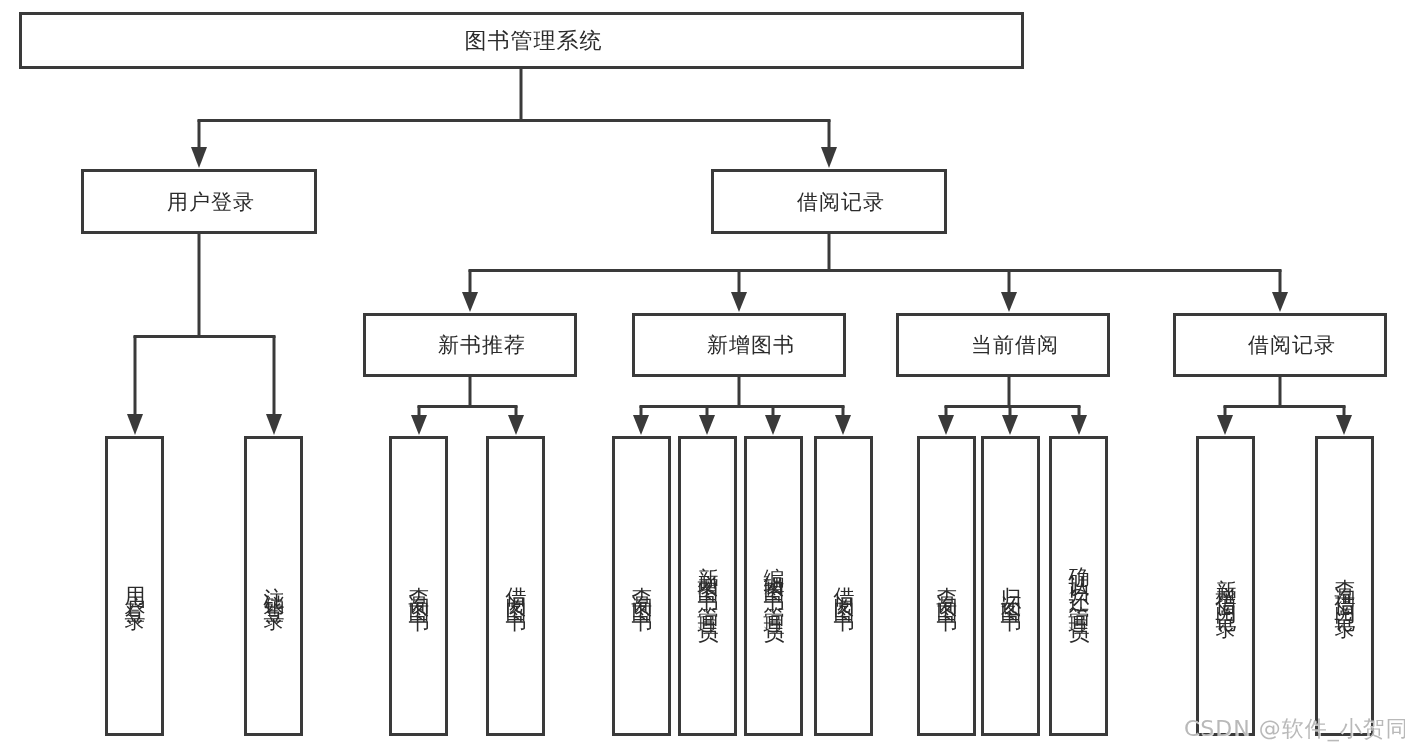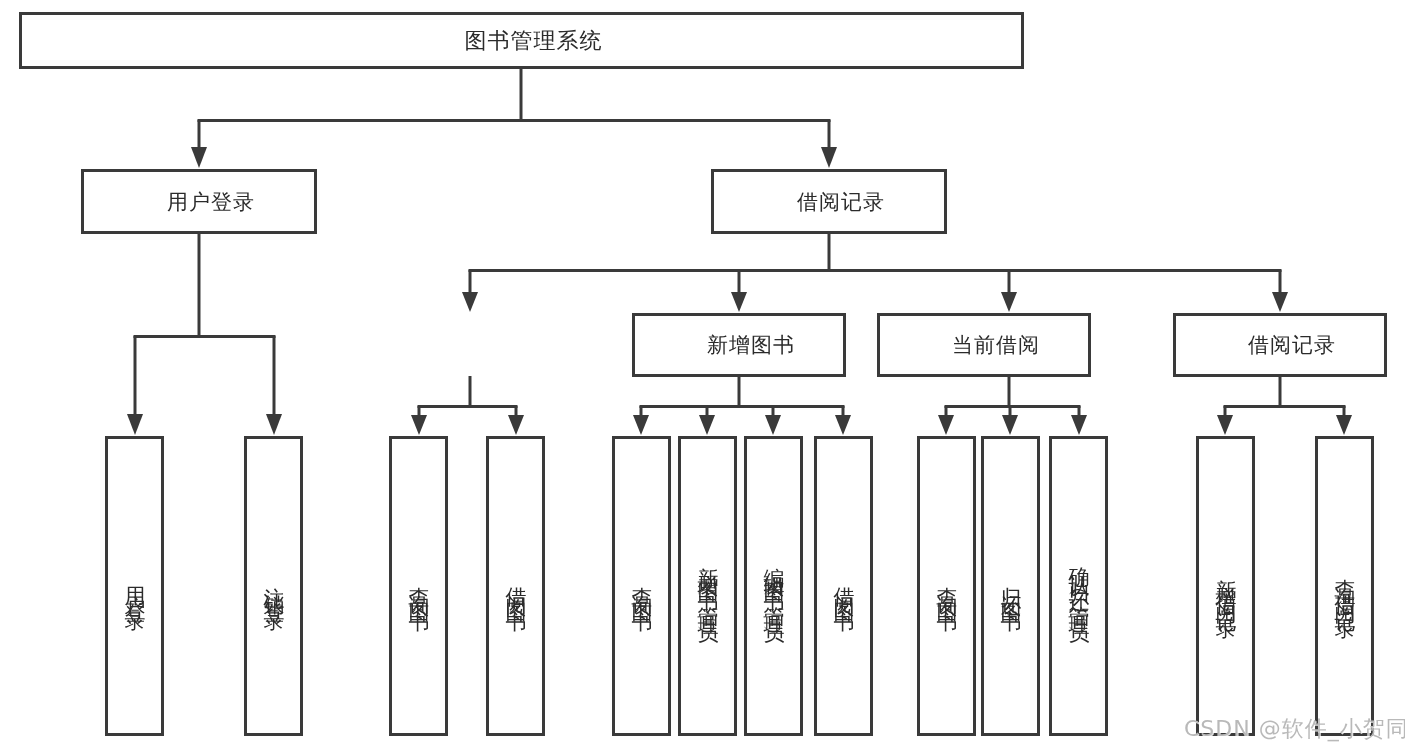--- a/index.html
+++ b/index.html
@@ -38,21 +38,21 @@
     font-size: 21px;
     letter-spacing: 1px;
     padding-left: 24px;
   }
   .root  { left: 19px;  top: 12px;  width: 1005px; height: 57px; font-size: 22px; }
   .l2a   { left: 81px;  top: 169px; width: 236px;  height: 65px; }
   .l2b   { left: 711px; top: 169px; width: 236px;  height: 65px; }
   .l3    { top: 313px; width: 214px; height: 64px; }
   .l3a   { left: 363px; }
   .l3b   { left: 632px; }
-  .l3c   { left: 877px; text-align: right; }
+  .l3c   { left: 896px; text-align: right; }
   .l3d   { left: 1173px; }
   .leaf  { top: 436px; width: 59px; height: 300px; }
   .leaf .vtext {
     writing-mode: vertical-rl;
     text-orientation: mixed;
     font-size: 21px;
     letter-spacing: 8px;
     line-height: 1;
     white-space: nowrap;
   }
@@ -151,20 +151,21 @@
       <polygon points="1217,415 1233,415 1225,435"></polygon>
       <polygon points="1336,415 1352,415 1344,435"></polygon>
     </g>
   </svg>
 
   <div class="node root">图书管理系统</div>
 
   <div class="node l2a">用户登录</div>
   <div class="node l2b">借阅记录</div>
 
+  <div class="node l3 l3a">新书推荐</div>
   <div class="node l3 l3b">新增图书</div>
   <div class="node l3 l3c">当前借阅</div>
   <div class="node l3 l3d">借阅记录</div>
 
   <div class="leaf p1">
     <span class="vtext">用户登录</span>
   </div>
   <div class="leaf p2">
     <span class="vtext">注销登录</span>
   </div>

